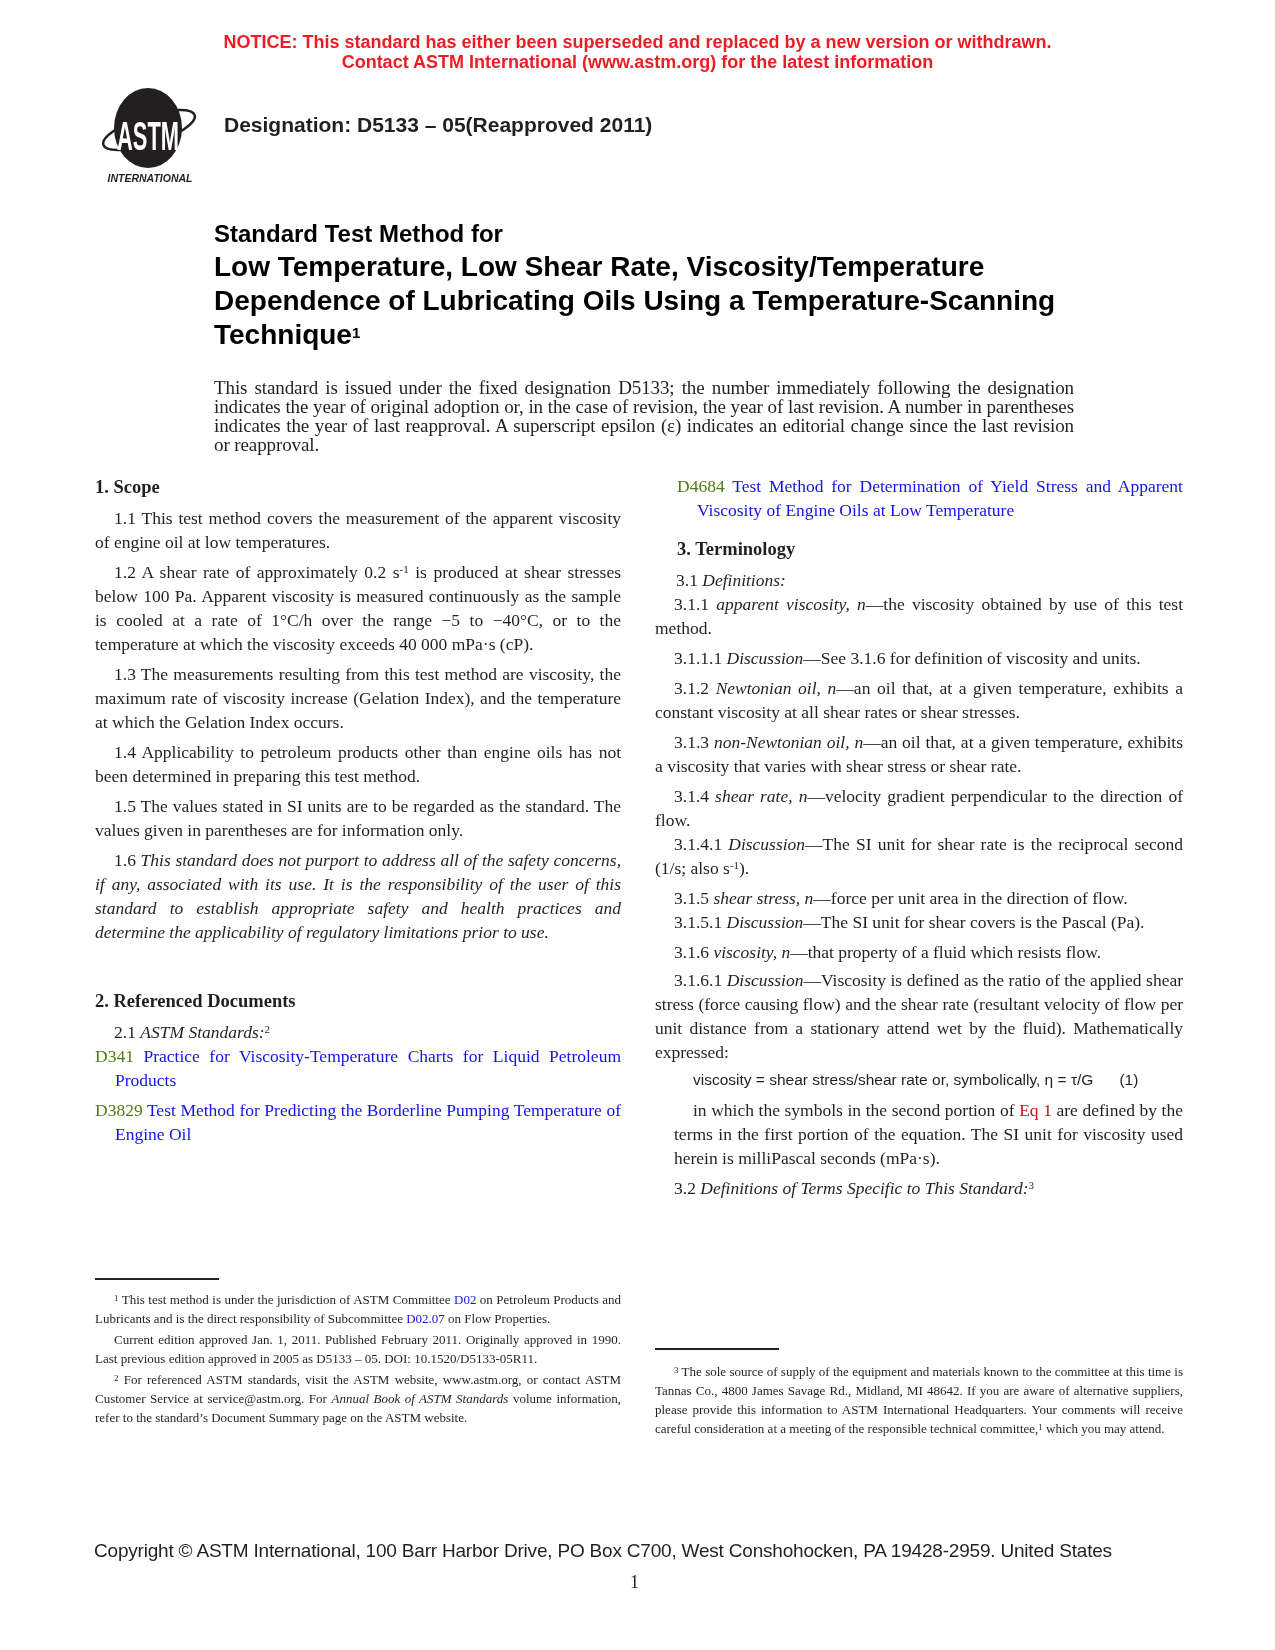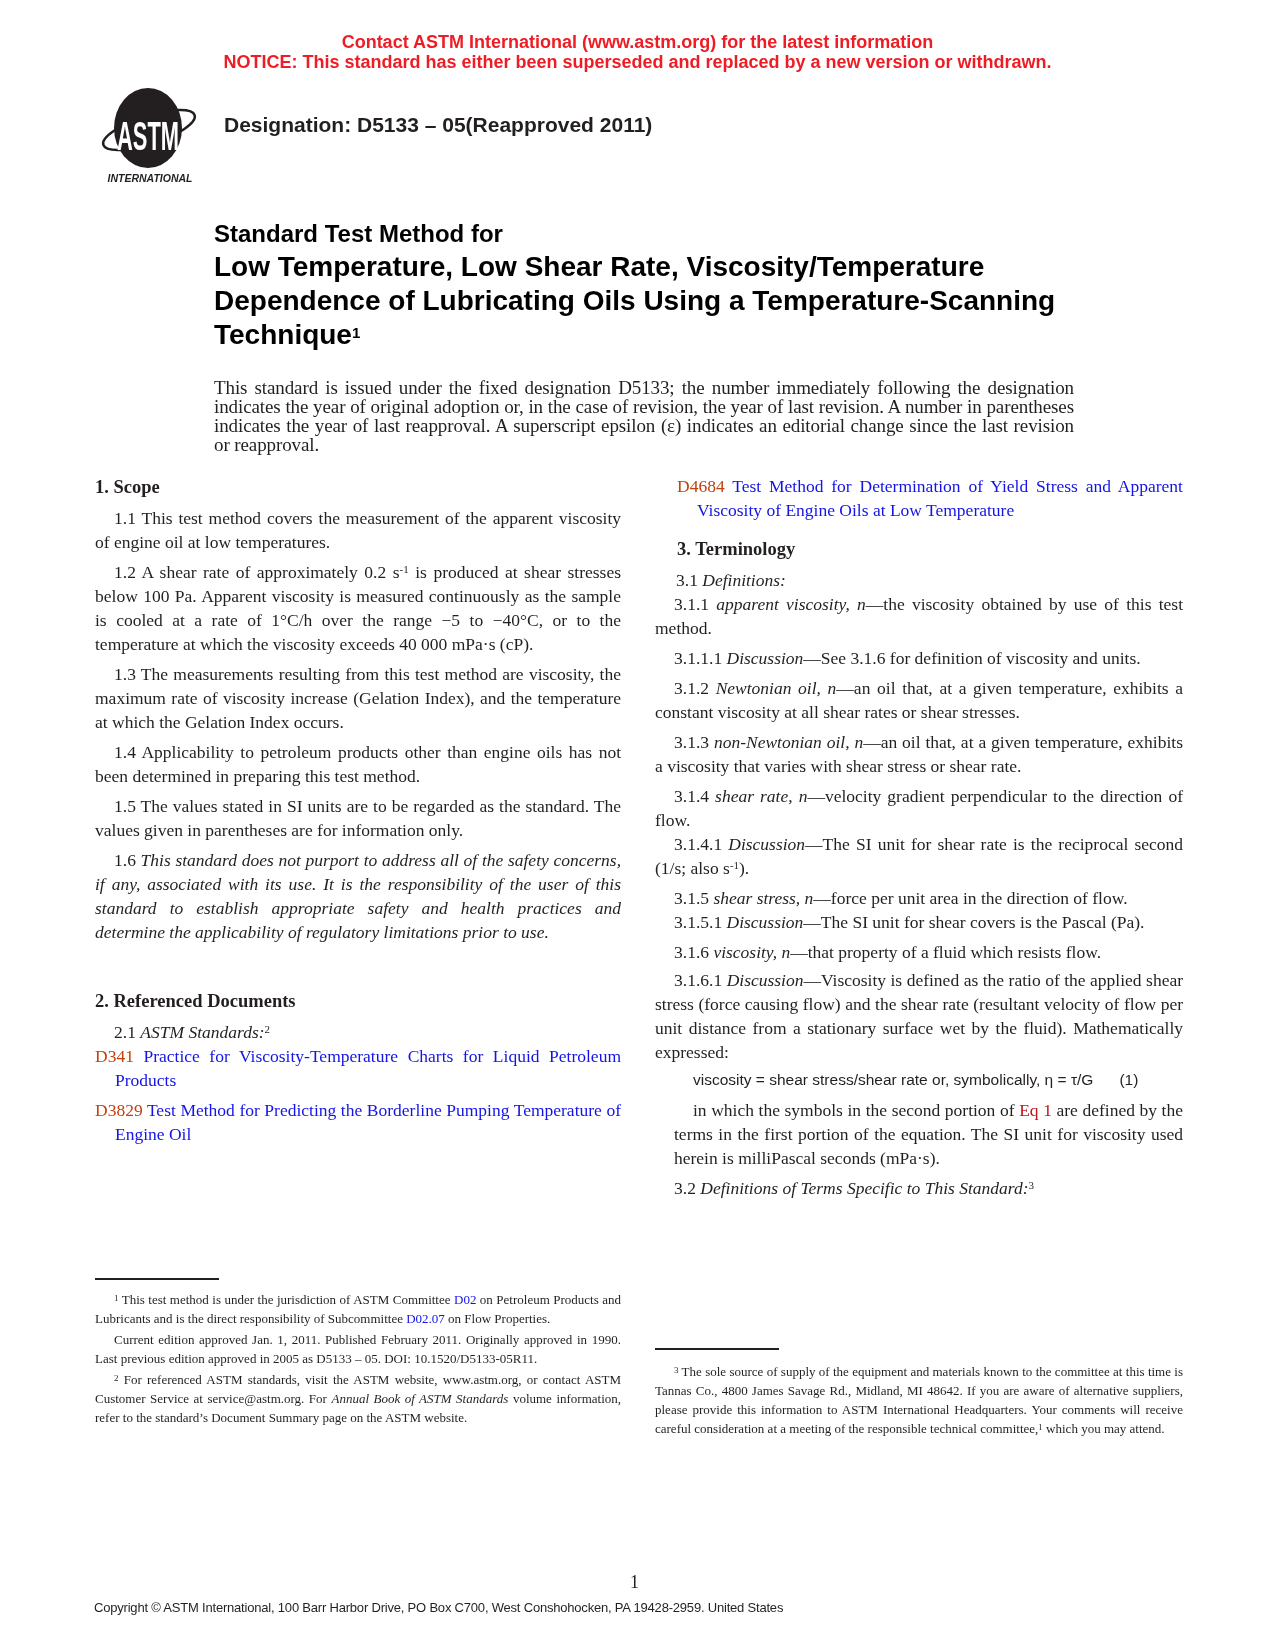--- a/index.html
+++ b/index.html
@@ -19,42 +19,42 @@
 
   .col { top: 474px; width: 526px; font-size: 17.5px; line-height: 24px; color: #231f20; }
   .col-left { left: 95px; }
   .col-right { left: 655px; width: 528px; }
   .col p { margin: 0 0 6px 0; text-align: justify; }
   .col .indent { text-indent: 19px; }
   .col h2 { font-size: 18.5px; font-weight: bold; margin: 0 0 6px 0; line-height: 26px; }
   .col h2.gap { margin-top: 44px; }
   .col sup { font-size: 11px; vertical-align: top; position: relative; top: -3px; }
   .ref { padding-left: 20px; text-indent: -20px; margin: 0 0 0 0; text-align: justify; }
-  .ref-code { color: #c2410c; }
+  .ref-code { color: #4d7c0f; }
   .ref-title { color: #1414e6; }
   .link-red { color: #c0161a; }
   .link-blue { color: #1414e6; }
   .eq { font-size: 15.5px; text-indent: 0 !important; padding-left: 38px; margin: 2px 0 10px 0; }
   .eq .eq-num { padding-left: 26px; }
   .cont { padding-left: 19px; text-indent: 19px !important; }
 
   .fn-rule { height: 2px; background: #231f20; width: 124px; }
   .fn { font-size: 13px; line-height: 19px; color: #231f20; width: 526px; }
   .fn p { margin: 0 0 2px 0; text-align: justify; text-indent: 19px; }
   .fn sup { font-size: 9px; vertical-align: top; position: relative; top: -1px; }
 
-  .copyright { left: 94px; top: 1600px; font-size: 13px; color: #231f20; letter-spacing: -0.2px; }
+  .copyright { left: 94px; top: 1540px; font-size: 19px; color: #231f20; letter-spacing: -0.2px; }
   .pagenum { left: 630px; top: 1572px; font-size: 18px; color: #231f20; }
 </style>
 </head>
 <body>
 
 <div class="abs notice sans">
+  <div>NOTICE: This standard has either been superseded and replaced by a new version or withdrawn.</div>
   <div>Contact ASTM International (www.astm.org) for the latest information</div>
-  <div>NOTICE: This standard has either been superseded and replaced by a new version or withdrawn.</div>
 </div>
 
 <div class="abs logo">
   <svg width="106" height="100" viewBox="0 0 106 100">
     <ellipse cx="51" cy="44" rx="48" ry="14" fill="none" stroke="#231f20" stroke-width="2.5" transform="rotate(-18 51 44)"></ellipse>
     <ellipse cx="50" cy="42" rx="34" ry="40" fill="#231f20"></ellipse>
     <text x="50" y="64" text-anchor="middle" font-family="Liberation Sans, sans-serif" font-weight="bold" font-size="40" fill="#ffffff" textLength="62" lengthAdjust="spacingAndGlyphs">ASTM</text>
     <text x="52" y="96" text-anchor="middle" font-family="Liberation Sans, sans-serif" font-weight="bold" font-style="italic" font-size="10.5" fill="#231f20">INTERNATIONAL</text>
   </svg>
 </div>
@@ -98,21 +98,21 @@
     <p class="indent" style="margin-bottom:0; padding-left:2px; text-indent:19px"><span>3.1  </span><i>Definitions:</i></p>
     <p class="indent"><span>3.1.1  </span><i>apparent viscosity, n</i><span>—the viscosity obtained by use of this test method.</span></p>
     <p class="indent"><span>3.1.1.1  </span><i>Discussion</i><span>—See 3.1.6 for definition of viscosity and units.</span></p>
     <p class="indent"><span>3.1.2  </span><i>Newtonian oil, n</i><span>—an oil that, at a given temperature, exhibits a constant viscosity at all shear rates or shear stresses.</span></p>
     <p class="indent"><span>3.1.3  </span><i>non-Newtonian oil, n</i><span>—an oil that, at a given temperature, exhibits a viscosity that varies with shear stress or shear rate.</span></p>
     <p class="indent" style="margin-bottom:0"><span>3.1.4  </span><i>shear rate, n</i><span>—velocity gradient perpendicular to the direction of flow.</span></p>
     <p class="indent"><span>3.1.4.1  </span><i>Discussion</i><span>—The SI unit for shear rate is the reciprocal second (1/s; also s</span><sup>-1</sup><span>).</span></p>
     <p class="indent" style="margin-bottom:0"><span>3.1.5  </span><i>shear stress, n</i><span>—force per unit area in the direction of flow.</span></p>
     <p class="indent"><span>3.1.5.1  </span><i>Discussion</i><span>—The SI unit for shear covers is the Pascal (Pa).</span></p>
     <p class="indent" style="margin-bottom:4px"><span>3.1.6  </span><i>viscosity, n</i><span>—that property of a fluid which resists flow.</span></p>
-    <p class="indent" style="margin-bottom:4px"><span>3.1.6.1  </span><i>Discussion</i><span>—Viscosity is defined as the ratio of the applied shear stress (force causing flow) and the shear rate (resultant velocity of flow per unit distance from a stationary surface wet by the fluid). Mathematically expressed:</span></p>
+    <p class="indent" style="margin-bottom:4px"><span>3.1.6.1  </span><i>Discussion</i><span>—Viscosity is defined as the ratio of the applied shear stress (force causing flow) and the shear rate (resultant velocity of flow per unit distance from a stationary attend wet by the fluid). Mathematically expressed:</span></p>
     <p class="eq sans"><span>viscosity = shear stress/shear rate or, symbolically, η = τ/G</span><span class="eq-num">(1)</span></p>
     <p class="cont" style="padding-left:19px; text-indent:19px;"><span>in which the symbols in the second portion of </span><span class="link-red">Eq 1</span><span> are defined by the terms in the first portion of the equation. The SI unit for viscosity used herein is milliPascal seconds (mPa·s).</span></p>
     <p class="indent"><span>3.2  </span><i>Definitions of Terms Specific to This Standard:</i><sup>3</sup></p>
   </div>
 </div>
 
 <div class="abs fn-rule" style="left:655px; top:1348px;"></div>
 <div class="abs fn serif" style="left:655px; top:1362px; width:528px;">
   <p><sup>3</sup><span> The sole source of supply of the equipment and materials known to the committee at this time is Tannas Co., 4800 James Savage Rd., Midland, MI 48642. If you are aware of alternative suppliers, please provide this information to ASTM International Headquarters. Your comments will receive careful consideration at a meeting of the responsible technical committee,</span><sup>1</sup><span> which you may attend.</span></p>
 </div>

